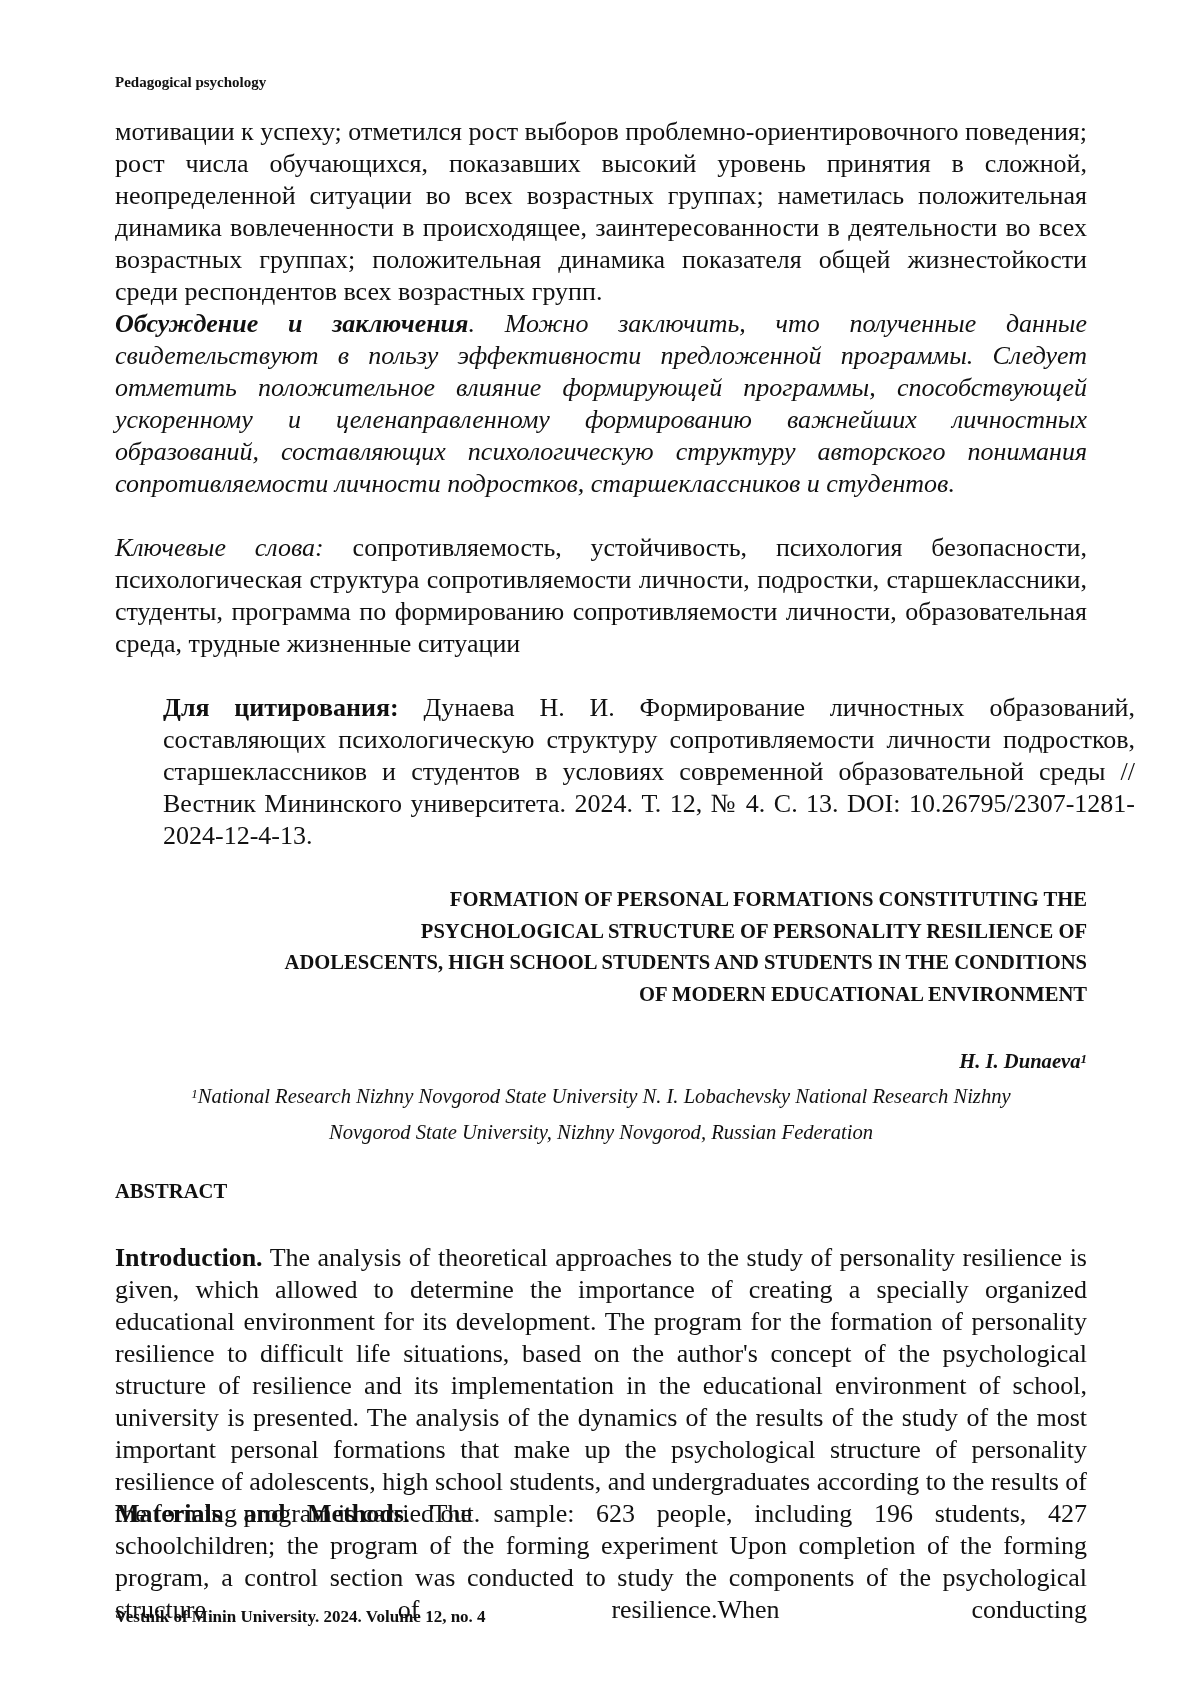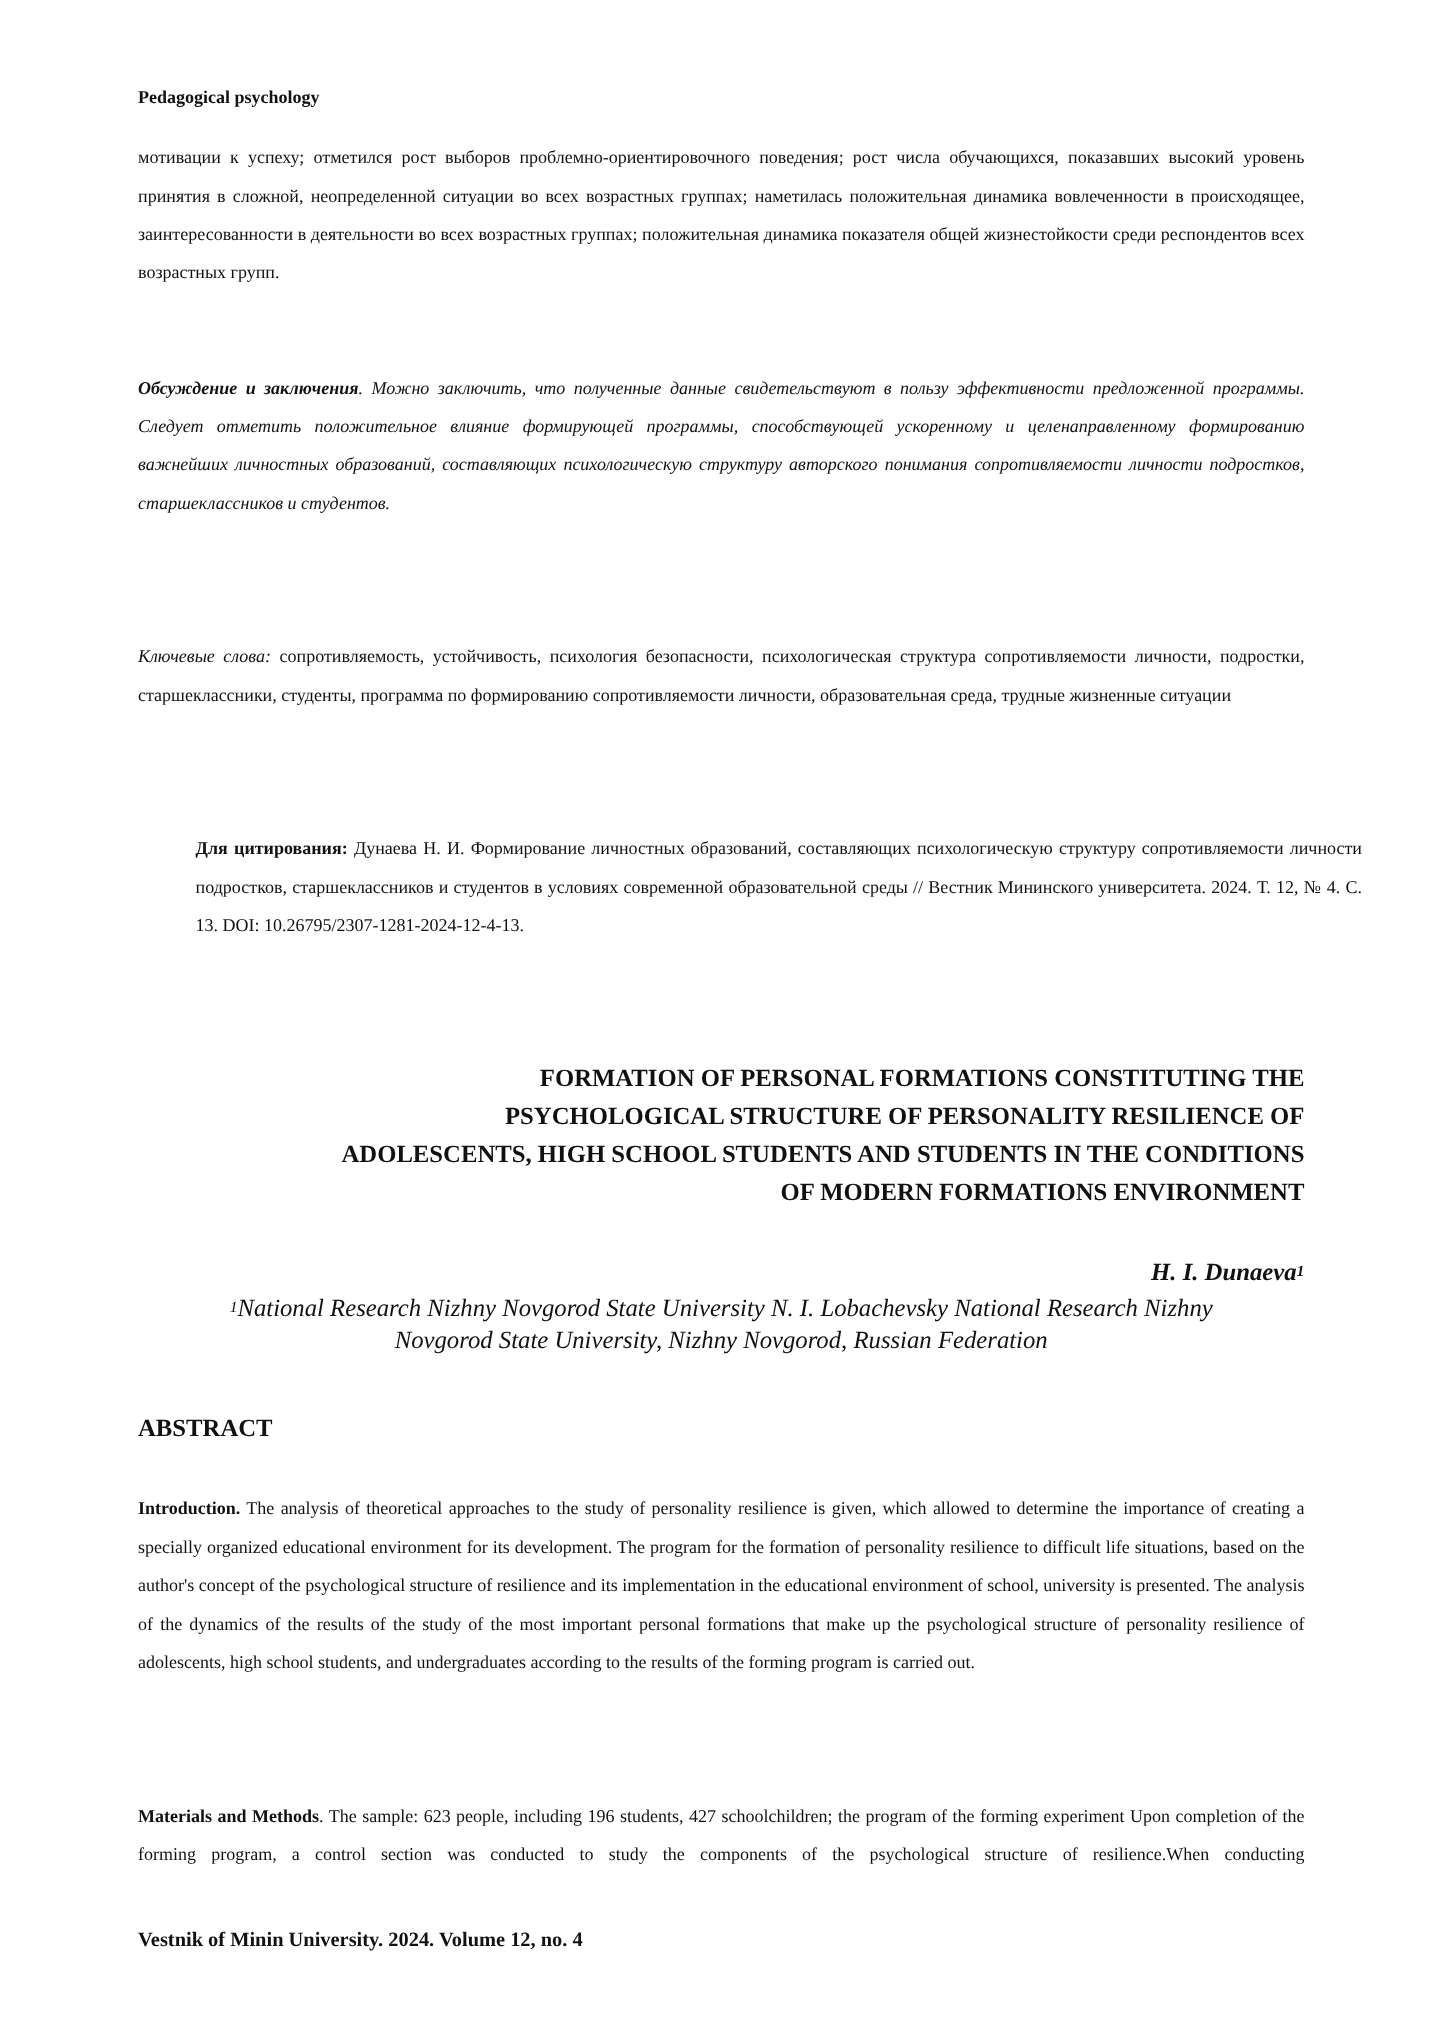--- a/index.html
+++ b/index.html
@@ -17,21 +17,21 @@
   }
   .running-head {
     position: absolute;
     top: 72px;
     left: 115px;
     font-weight: bold;
     font-size: 15px;
     line-height: 20px;
   }
   .p {
-    font-size: 15px;
+    font-size: 26px;
     line-height: 32px;
     text-align: justify;
     margin: 0;
   }
   .block {
     position: absolute;
     left: 115px;
     width: 972px;
   }
   .b { font-weight: bold; }
@@ -64,21 +64,21 @@
     top: -2px;
   }
   .affil {
     position: absolute;
     left: 115px;
     width: 972px;
     top: 1078px;
     text-align: center;
     font-style: italic;
     font-size: 20.6px;
-    line-height: 26px;
+    line-height: 36px;
   }
   .section-head {
     position: absolute;
     left: 115px;
     top: 1176px;
     font-weight: bold;
     font-size: 20.6px;
     line-height: 30px;
   }
   .footer {
@@ -111,21 +111,21 @@
 </div>
 
 <div class="block" style="top:692px;margin-left:48px;">
   <p class="p"><span class="b">Для цитирования:</span><span> Дунаева Н. И. Формирование личностных образований, составляющих психологическую структуру сопротивляемости личности подростков, старшеклассников и студентов в условиях современной образовательной среды // Вестник Мининского университета. 2024. Т. 12, № 4. С. 13. DOI: 10.26795/2307-1281-2024-12-4-13.</span></p>
 </div>
 
 <div class="title">
   <div>FORMATION OF PERSONAL FORMATIONS CONSTITUTING THE</div>
   <div>PSYCHOLOGICAL STRUCTURE OF PERSONALITY RESILIENCE OF</div>
   <div>ADOLESCENTS, HIGH SCHOOL STUDENTS AND STUDENTS IN THE CONDITIONS</div>
-  <div>OF MODERN FORMATIONS ENVIRONMENT</div>
+  <div>OF MODERN EDUCATIONAL ENVIRONMENT</div>
 </div>
 
 <div class="author"><span>H. I. Dunaeva</span><sup>1</sup></div>
 
 <div class="affil">
   <div><sup>1</sup><span>National Research Nizhny Novgorod State University N. I. Lobachevsky National Research Nizhny</span></div>
   <div>Novgorod State University, Nizhny Novgorod, Russian Federation</div>
 </div>
 
 <div class="section-head">ABSTRACT</div>

